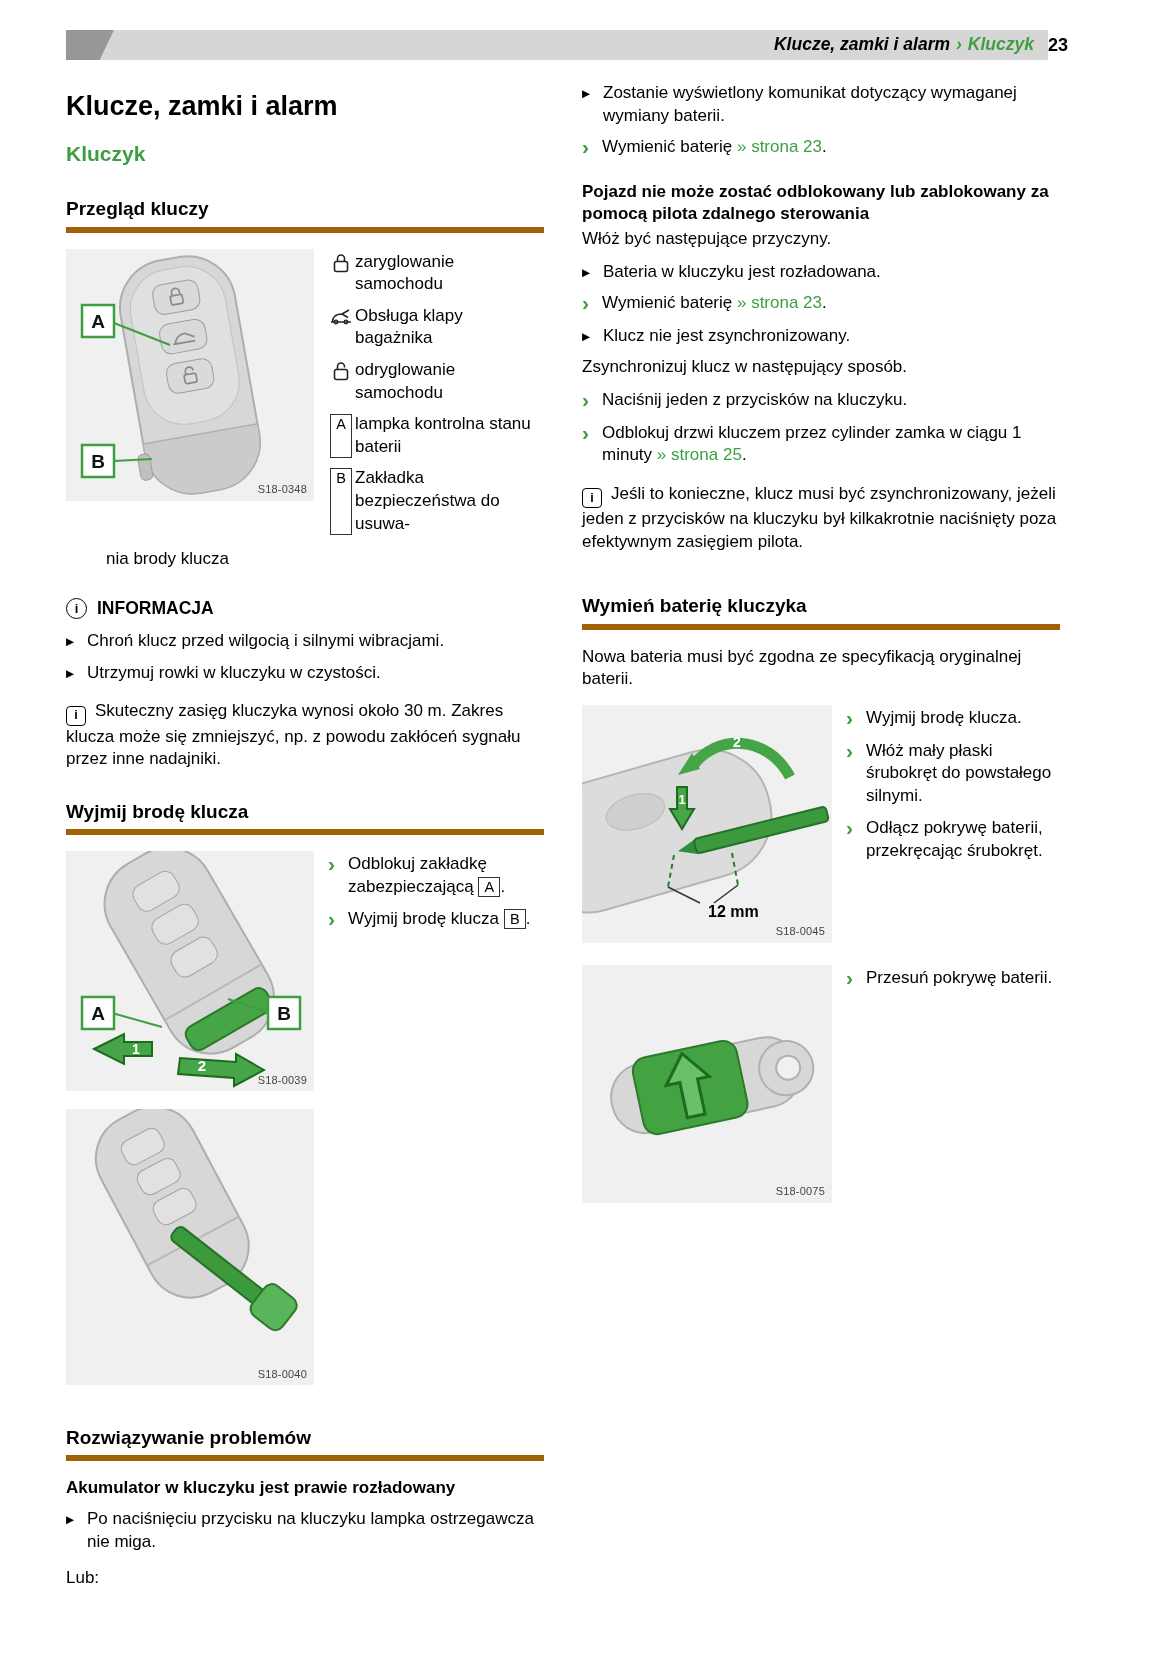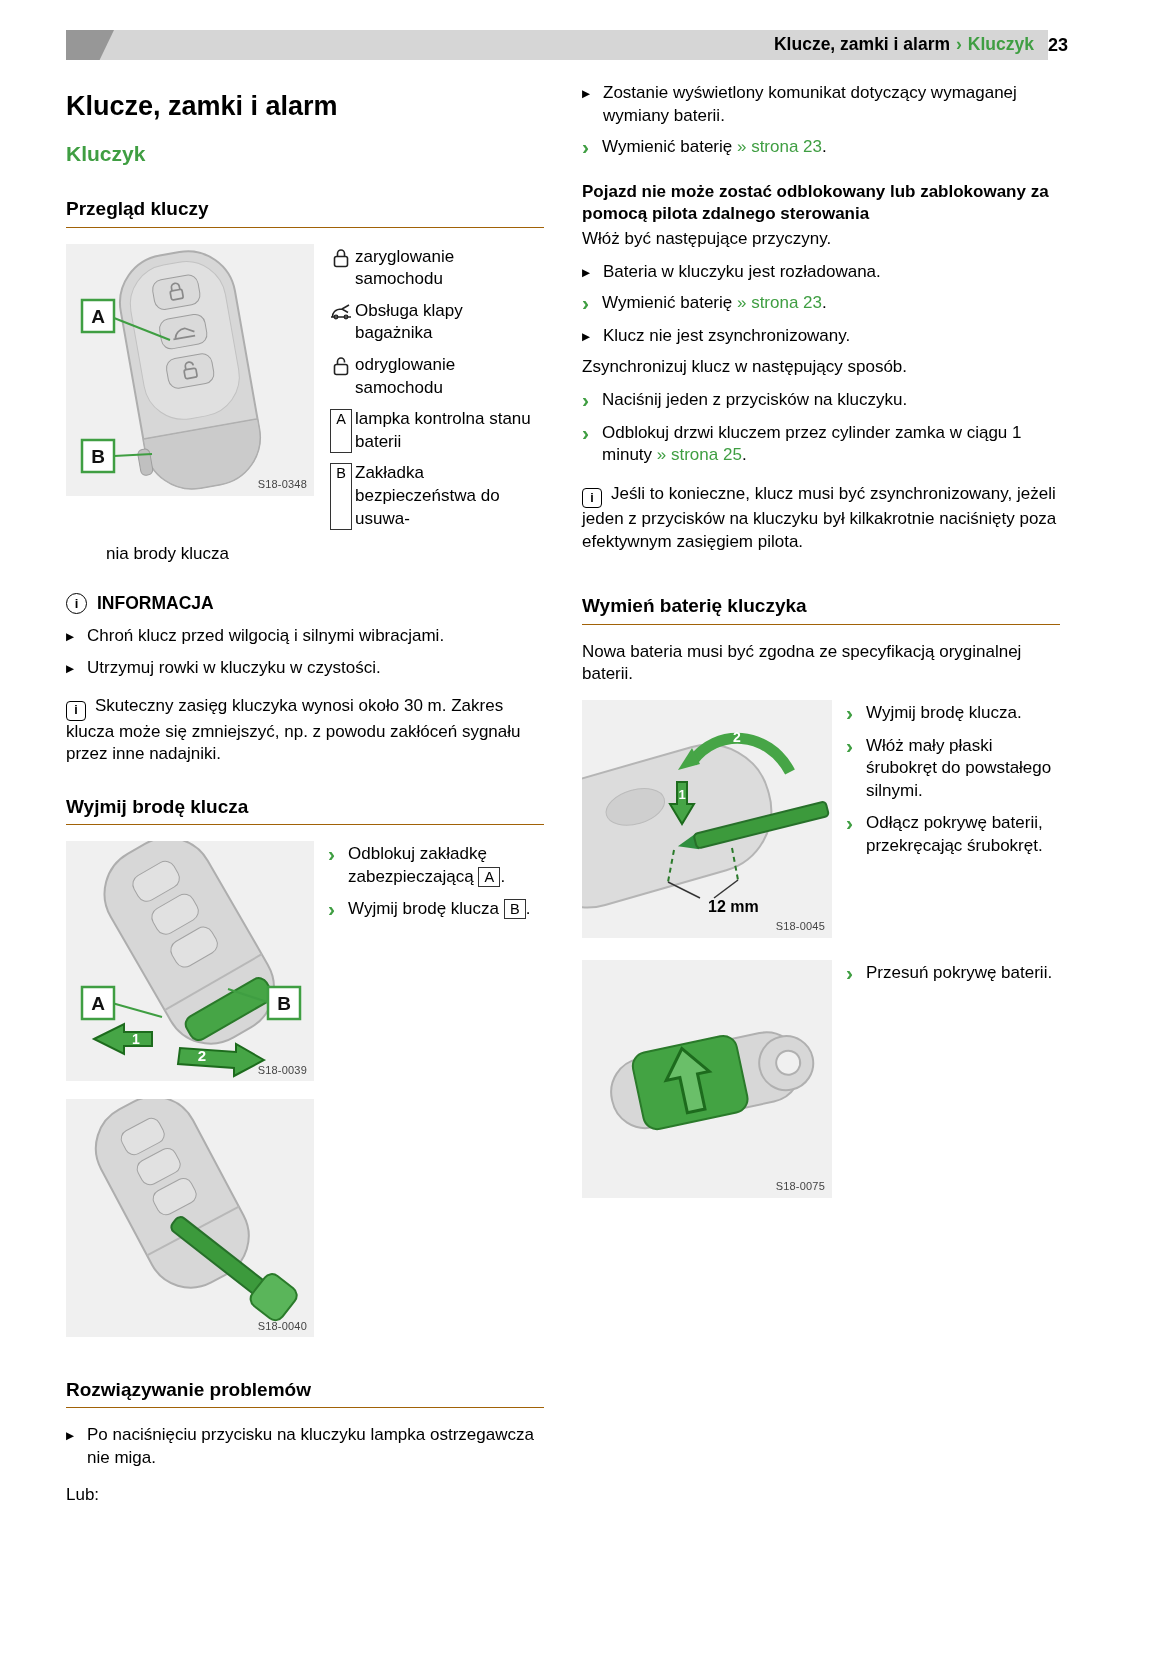--- a/index.html
+++ b/index.html
@@ -10,31 +10,31 @@
     font-size:17px; line-height:1.33;
   }
   .page{ padding:30px 66px 40px 66px; }
 
   
   .header-row{ display:flex; align-items:stretch; }
   .topbar{ position:relative; flex:1; height:30px; background:#d6d6d6;
     display:flex; align-items:center; justify-content:flex-end; padding-right:14px; overflow:hidden; }
   .tb-slant{ position:absolute; left:0; top:0; height:30px; width:48px; background:#979797;
     clip-path:polygon(0 0,100% 0,70% 100%,0 100%); }
-  .tb-text{ font-size:17.5px; font-weight:bold; white-space:nowrap; }
+  .tb-text{ font-size:17.5px; font-weight:bold; white-space:nowrap;font-style:italic; }
   .tb-sep{ color:var(--green); margin:0 6px; }
   .tb-sub{ color:var(--green); }
   .page-num{ width:52px; text-align:left; font-weight:bold; font-size:18px; line-height:30px; }
 
   .columns{ display:flex; gap:38px; margin-top:22px; }
   .col{ width:478px; }
 
   h1{ font-size:27px; line-height:1.2; margin:8px 0 0; }
   h2.green{ font-size:21px; color:var(--green); margin:18px 0 0; }
-  h3.rule{ font-size:19px; border-bottom:1px solid #a16207; padding-bottom:5px; margin:28px 0 16px; }
+  h3.rule{ font-size:19px; border-bottom:6px solid #a16207; padding-bottom:5px; margin:28px 0 16px; }
   h3.rule.push{ margin-top:40px; }
 
   .fig-row{ display:flex; gap:14px; margin:4px 0 4px; }
   .figure{ position:relative; background:#f0f0f0; flex:0 0 auto; }
   .figure.solo{ margin-top:18px; }
   .fig-code{ position:absolute; right:7px; bottom:4px; font-size:11px; color:#444; letter-spacing:.2px;text-align:right; }
 
   .legend{ flex:1; padding-top:2px; }
   .legend-item{ display:flex; gap:1px; margin-bottom:9px; }
   .legend-icon{ width:26px; flex:0 0 26px; display:inline-flex; justify-content:center; padding-top:1px; }
@@ -216,38 +216,39 @@
             <span class="chev">›</span>
             <span class="step-text"><span>Odblokuj zakładkę zabezpieczającą</span> <span class="marker-box">A</span><span>.</span></span>
           </div>
           <div class="step">
             <span class="chev">›</span>
             <span class="step-text"><span>Wyjmij brodę klucza</span> <span class="marker-box">B</span><span>.</span></span>
           </div>
         </div>
       </div>
 
-      <figure class="figure solo" style="width:248px;height:238px">
+      <figure class="figure solo" style="width:248px;height:276px">
         <svg width="248" height="238" viewBox="0 0 248 238">
           <g transform="rotate(-28 105 95)">
             <rect x="55" y="-4" width="104" height="196" rx="44" fill="#d7d7d7" stroke="#aeaeae" stroke-width="2"></rect>
             <rect x="86" y="18" width="42" height="26" rx="9" fill="#e1e1e1" stroke="#a3a3a3"></rect>
             <rect x="86" y="52" width="42" height="26" rx="9" fill="#e1e1e1" stroke="#a3a3a3"></rect>
             <rect x="86" y="86" width="42" height="26" rx="9" fill="#e1e1e1" stroke="#a3a3a3"></rect>
             <path d="M55 138 h104" stroke="#b8b8b8" stroke-width="2"></path>
           </g>
           <g transform="rotate(38 170 170)">
             <rect x="92" y="162" width="120" height="17" rx="6" fill="#3c9a3c" stroke="#27702a" stroke-width="2"></rect>
             <rect x="198" y="150" width="38" height="38" rx="9" fill="#5ab55a" stroke="#2a7a2a" stroke-width="2"></rect>
           </g>
         </svg>
         <figcaption class="fig-code">S18-0040</figcaption>
       </figure>
 
       <h3 class="rule push">Rozwiązywanie problemów</h3>
+      <p class="sub-bold">Akumulator w kluczyku jest prawie rozładowany</p>
       <div class="abullet">
         <span class="tri">▶</span>
         <span class="abullet-text">Po naciśnięciu przycisku na kluczyku lampka ostrzegawcza nie miga.</span>
       </div>
       <p class="or-label">Lub:</p>
 
     </div>
 
     <div class="col">
 

